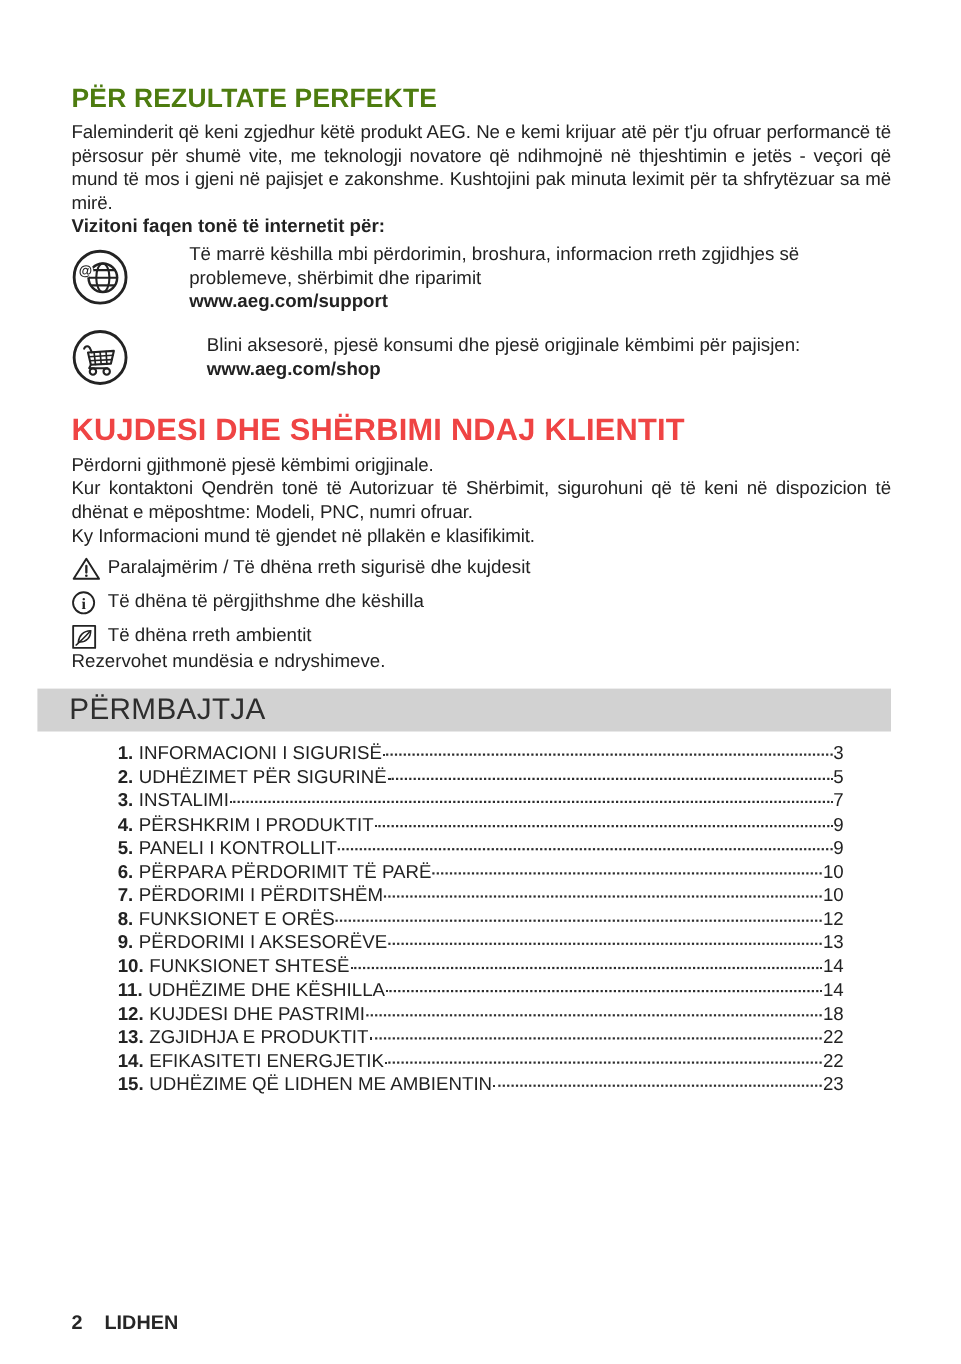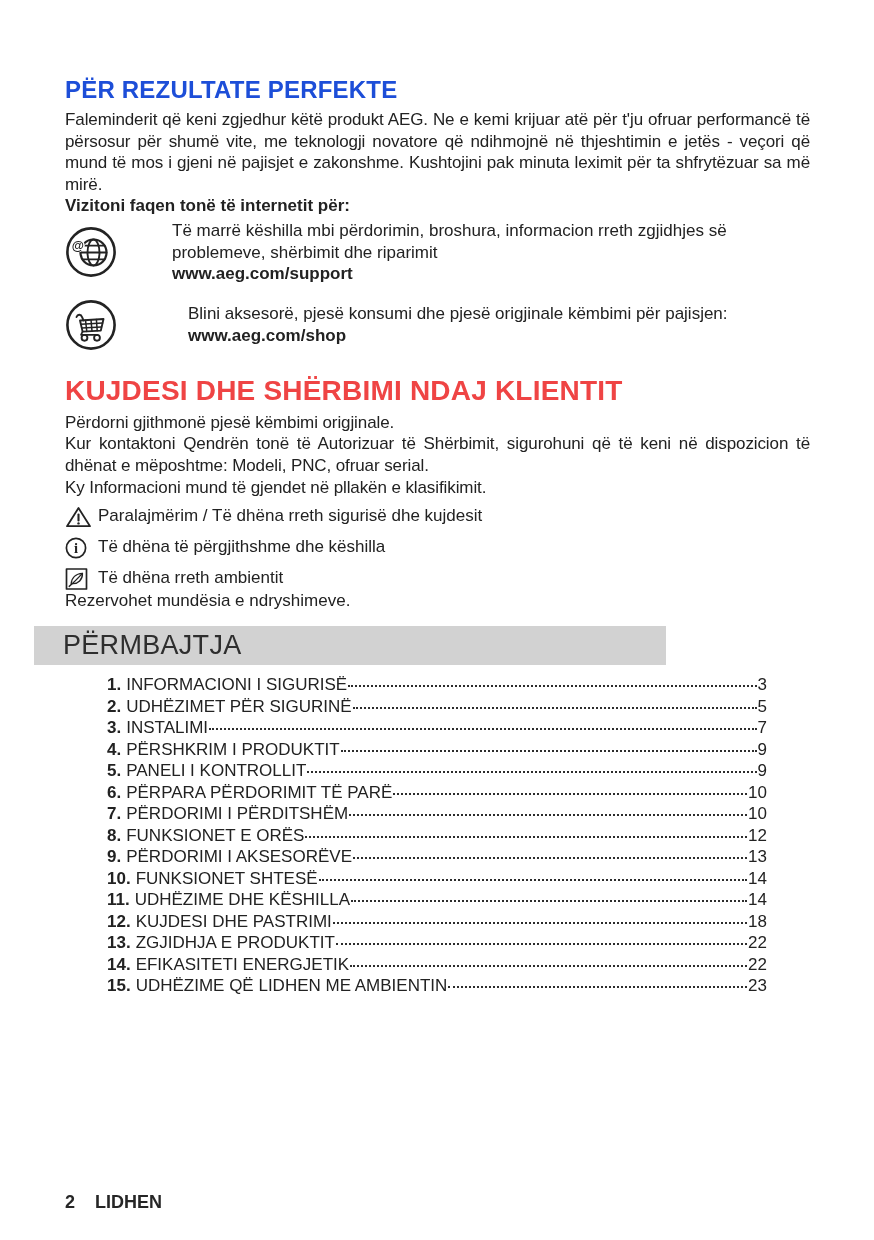--- a/index.html
+++ b/index.html
@@ -9,21 +9,21 @@
     background: #ffffff;
     color: #222222;
     font-family: "Liberation Sans", sans-serif;
     overflow: hidden;
   }
   .content { padding: 76px 64px 0 65px; }
 
   h1.doc-title {
     font-size: 24px;
     font-weight: 700;
-    color: #1d4ed8;
+    color: #4d7c0f;
     letter-spacing: 0.2px;
     margin-bottom: 5px;
   }
   .body-text {
     font-size: 17px;
     line-height: 21.6px;
     text-align: justify;
     letter-spacing: -0.1px;
   }
   .visit-label {
@@ -52,21 +52,21 @@
   .note-row { display: flex; align-items: flex-start; margin-top: 7px; }
   .note-row .note-icon { flex: 0 0 27px; height: 24px; margin-right: 6px; }
   .note-row .note-icon svg { display: block; }
   .note-row p { font-size: 17px; line-height: 21.6px; }
 
   .disclaimer { font-size: 17px; }
 
   .contents-bar {
     margin-top: 15px;
     margin-left: 34px;
-    width: 632px;
+    width: 776px;
     height: 39px;
     background: #d2d2d2;
     display: flex;
     align-items: center;
     padding-left: 29px;
   }
   .contents-bar span {
     font-size: 27px;
     color: #2e2e2e;
     letter-spacing: 0.3px;
@@ -148,21 +148,21 @@
       </svg>
     </span>
     <div class="link-text">
       <p>Blini aksesorë, pjesë konsumi dhe pjesë origjinale këmbimi për pajisjen:</p>
       <p class="url">www.aeg.com/shop</p>
     </div>
   </div>
 
   <h2 class="section-title">KUJDESI DHE SHËRBIMI NDAJ KLIENTIT</h2>
   <p class="cc-line">Përdorni gjithmonë pjesë këmbimi origjinale.</p>
-  <p class="cc-line body-text">Kur kontaktoni Qendrën tonë të Autorizuar të Shërbimit, sigurohuni që të keni në dispozicion të dhënat e mëposhtme: Modeli, PNC, ofruar serial.</p>
+  <p class="cc-line body-text">Kur kontaktoni Qendrën tonë të Autorizuar të Shërbimit, sigurohuni që të keni në dispozicion të dhënat e mëposhtme: Modeli, PNC, numri ofruar.</p>
   <p class="cc-line">Ky Informacioni mund të gjendet në pllakën e klasifikimit.</p>
 
   <div class="note-row">
     <span class="note-icon">
       <svg viewBox="0 0 27 24" width="27" height="24">
         <path class="stroke" d="M13.5,3 L25,21.2 H2 Z" stroke-width="1.8"></path>
         <line class="stroke" x1="13.5" y1="9.5" x2="13.5" y2="15.5" stroke-width="2.1"></line>
         <circle cx="13.5" cy="18.4" r="1.2" fill="#232323"></circle>
       </svg>
     </span>

